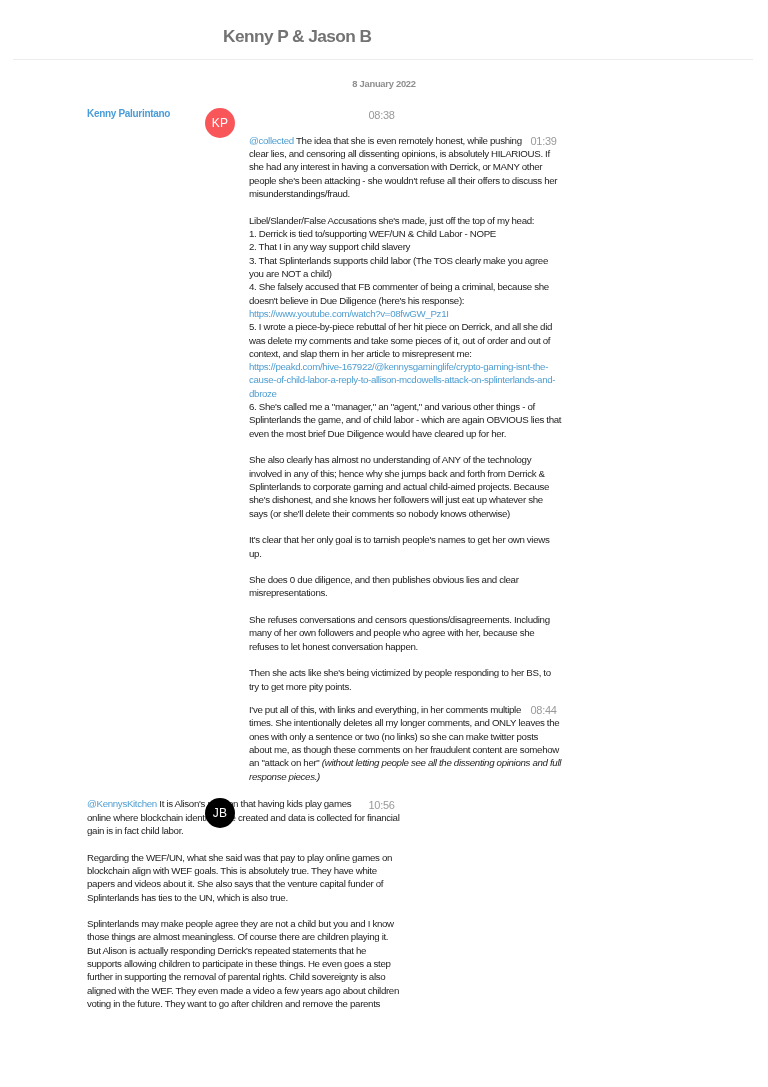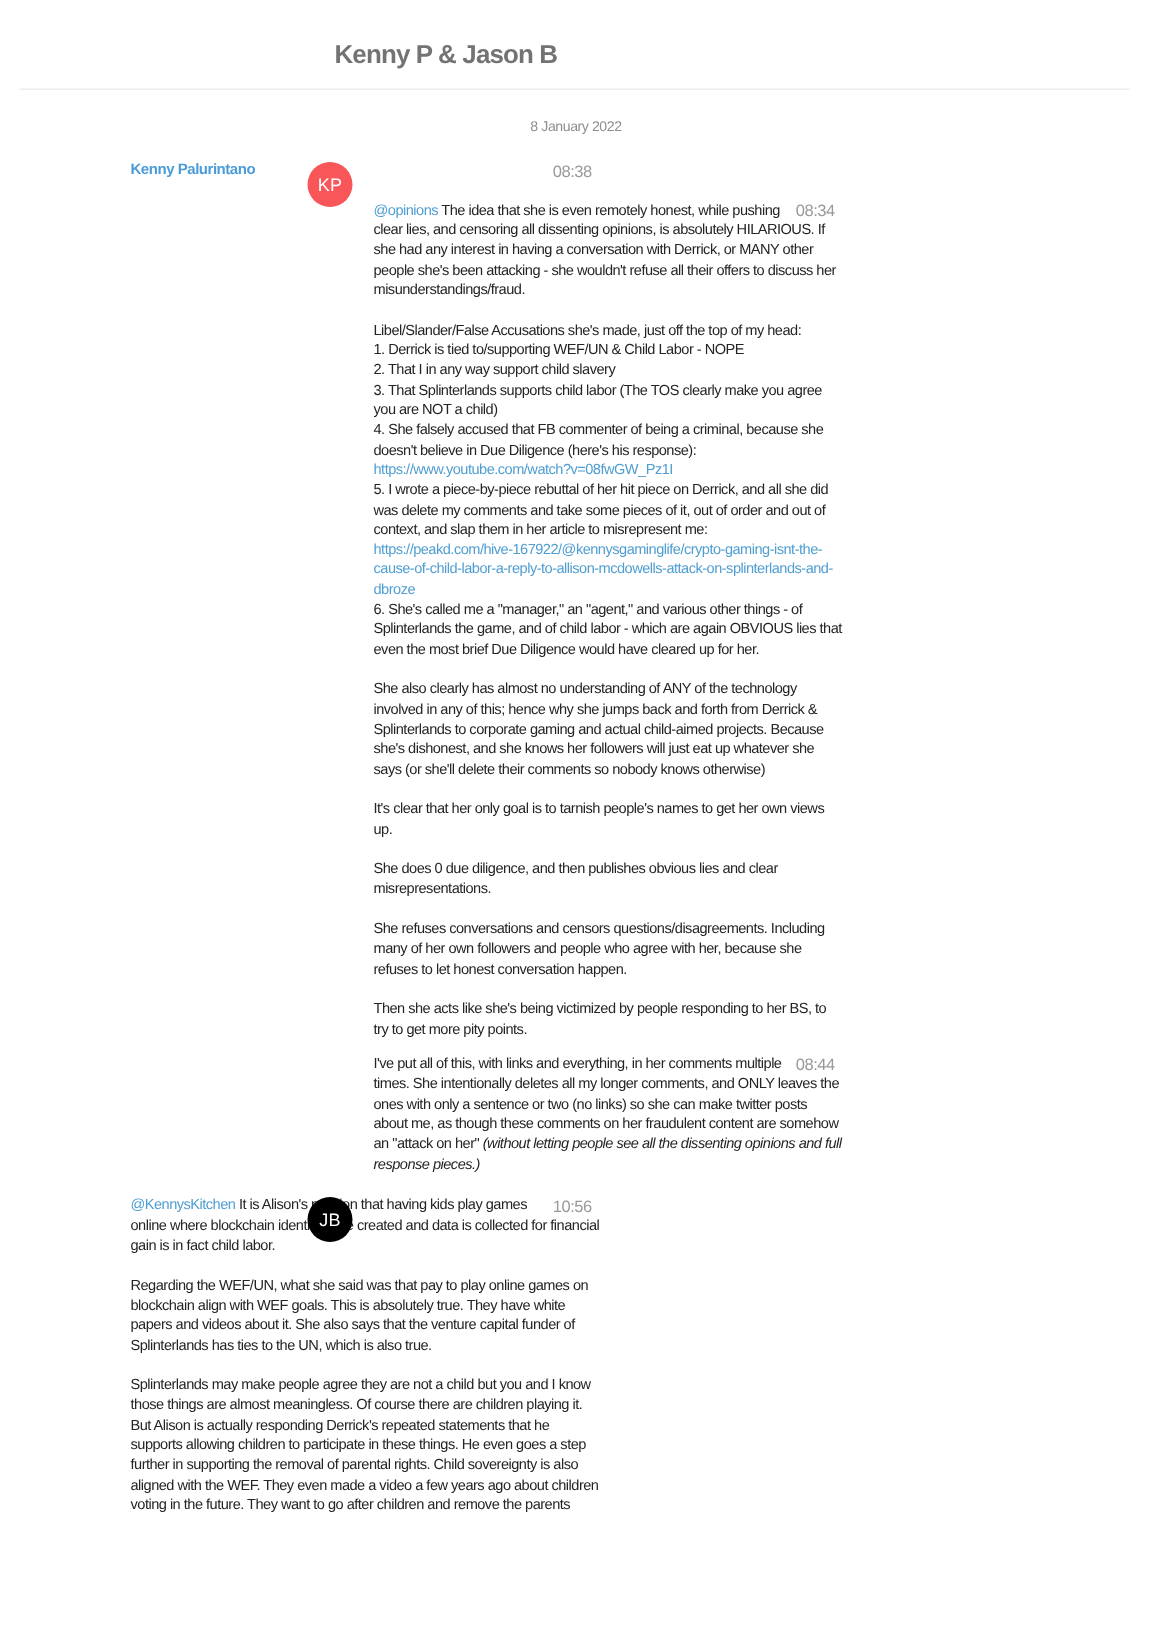--- a/index.html
+++ b/index.html
@@ -30,20 +30,21 @@
     color:#737373;
   }
   .service-msg{
     text-align:center;
     color:var(--service-color,#9a9a9a);
     font-size:9.4px;
     letter-spacing:-0.27px;
     line-height:11px;
     padding-top:17px;
     padding-bottom:18px;
+    font-weight:bold;
   }
   .message{
     position:relative;
     padding-left:204px;
     padding-bottom:0;
     margin-top:10px;
   }
   .message.new-sender{
     margin-top:14.5px;
     padding-left:42px;
@@ -113,22 +114,22 @@
     <div id="messages">
         <div class="message new-sender">
           <div class="avatar" style="background: rgb(249, 86, 90);">KP</div>
           <div class="body">
             <div class="date">08:38</div>
             <div class="from-name">Kenny Palurintano</div>
           </div>
         </div>
         <div class="message msg-joined">
           <div class="body">
-            <div class="date">08:34</div>
-            <div class="text"><span class="mention">@opinions</span><span> The idea that she is even remotely honest, while pushing clear lies, and censoring all dissenting opinions, is absolutely HILARIOUS. If she had any interest in having a conversation with Derrick, or MANY other people she's been attacking - she wouldn't refuse all their offers to discuss her misunderstandings/fraud.
+            <div class="date">01:39</div>
+            <div class="text"><span class="mention">@collected</span><span> The idea that she is even remotely honest, while pushing clear lies, and censoring all dissenting opinions, is absolutely HILARIOUS. If she had any interest in having a conversation with Derrick, or MANY other people she's been attacking - she wouldn't refuse all their offers to discuss her misunderstandings/fraud.
 
 Libel/Slander/False Accusations she's made, just off the top of my head:
 1. Derrick is tied to/supporting WEF/UN &amp; Child Labor - NOPE
 2. That I in any way support child slavery
 3. That Splinterlands supports child labor (The TOS clearly make you agree you are NOT a child)
 4. She falsely accused that FB commenter of being a criminal, because she doesn't believe in Due Diligence (here's his response):
 </span><a>https://www.youtube.com/watch?v=08fwGW_Pz1I</a><span>
 5. I wrote a piece-by-piece rebuttal of her hit piece on Derrick, and all she did was delete my comments and take some pieces of it, out of order and out of context, and slap them in her article to misrepresent me:
 </span><a>https://peakd.com/hive-167922/@kennysgaminglife/crypto-gaming-isnt-the-cause-of-child-labor-a-reply-to-allison-mcdowells-attack-on-splinterlands-and-dbroze</a><span>
 6. She's called me a "manager," an "agent," and various other things - of Splinterlands the game, and of child labor - which are again OBVIOUS lies that even the most brief Due Diligence would have cleared up for her.

